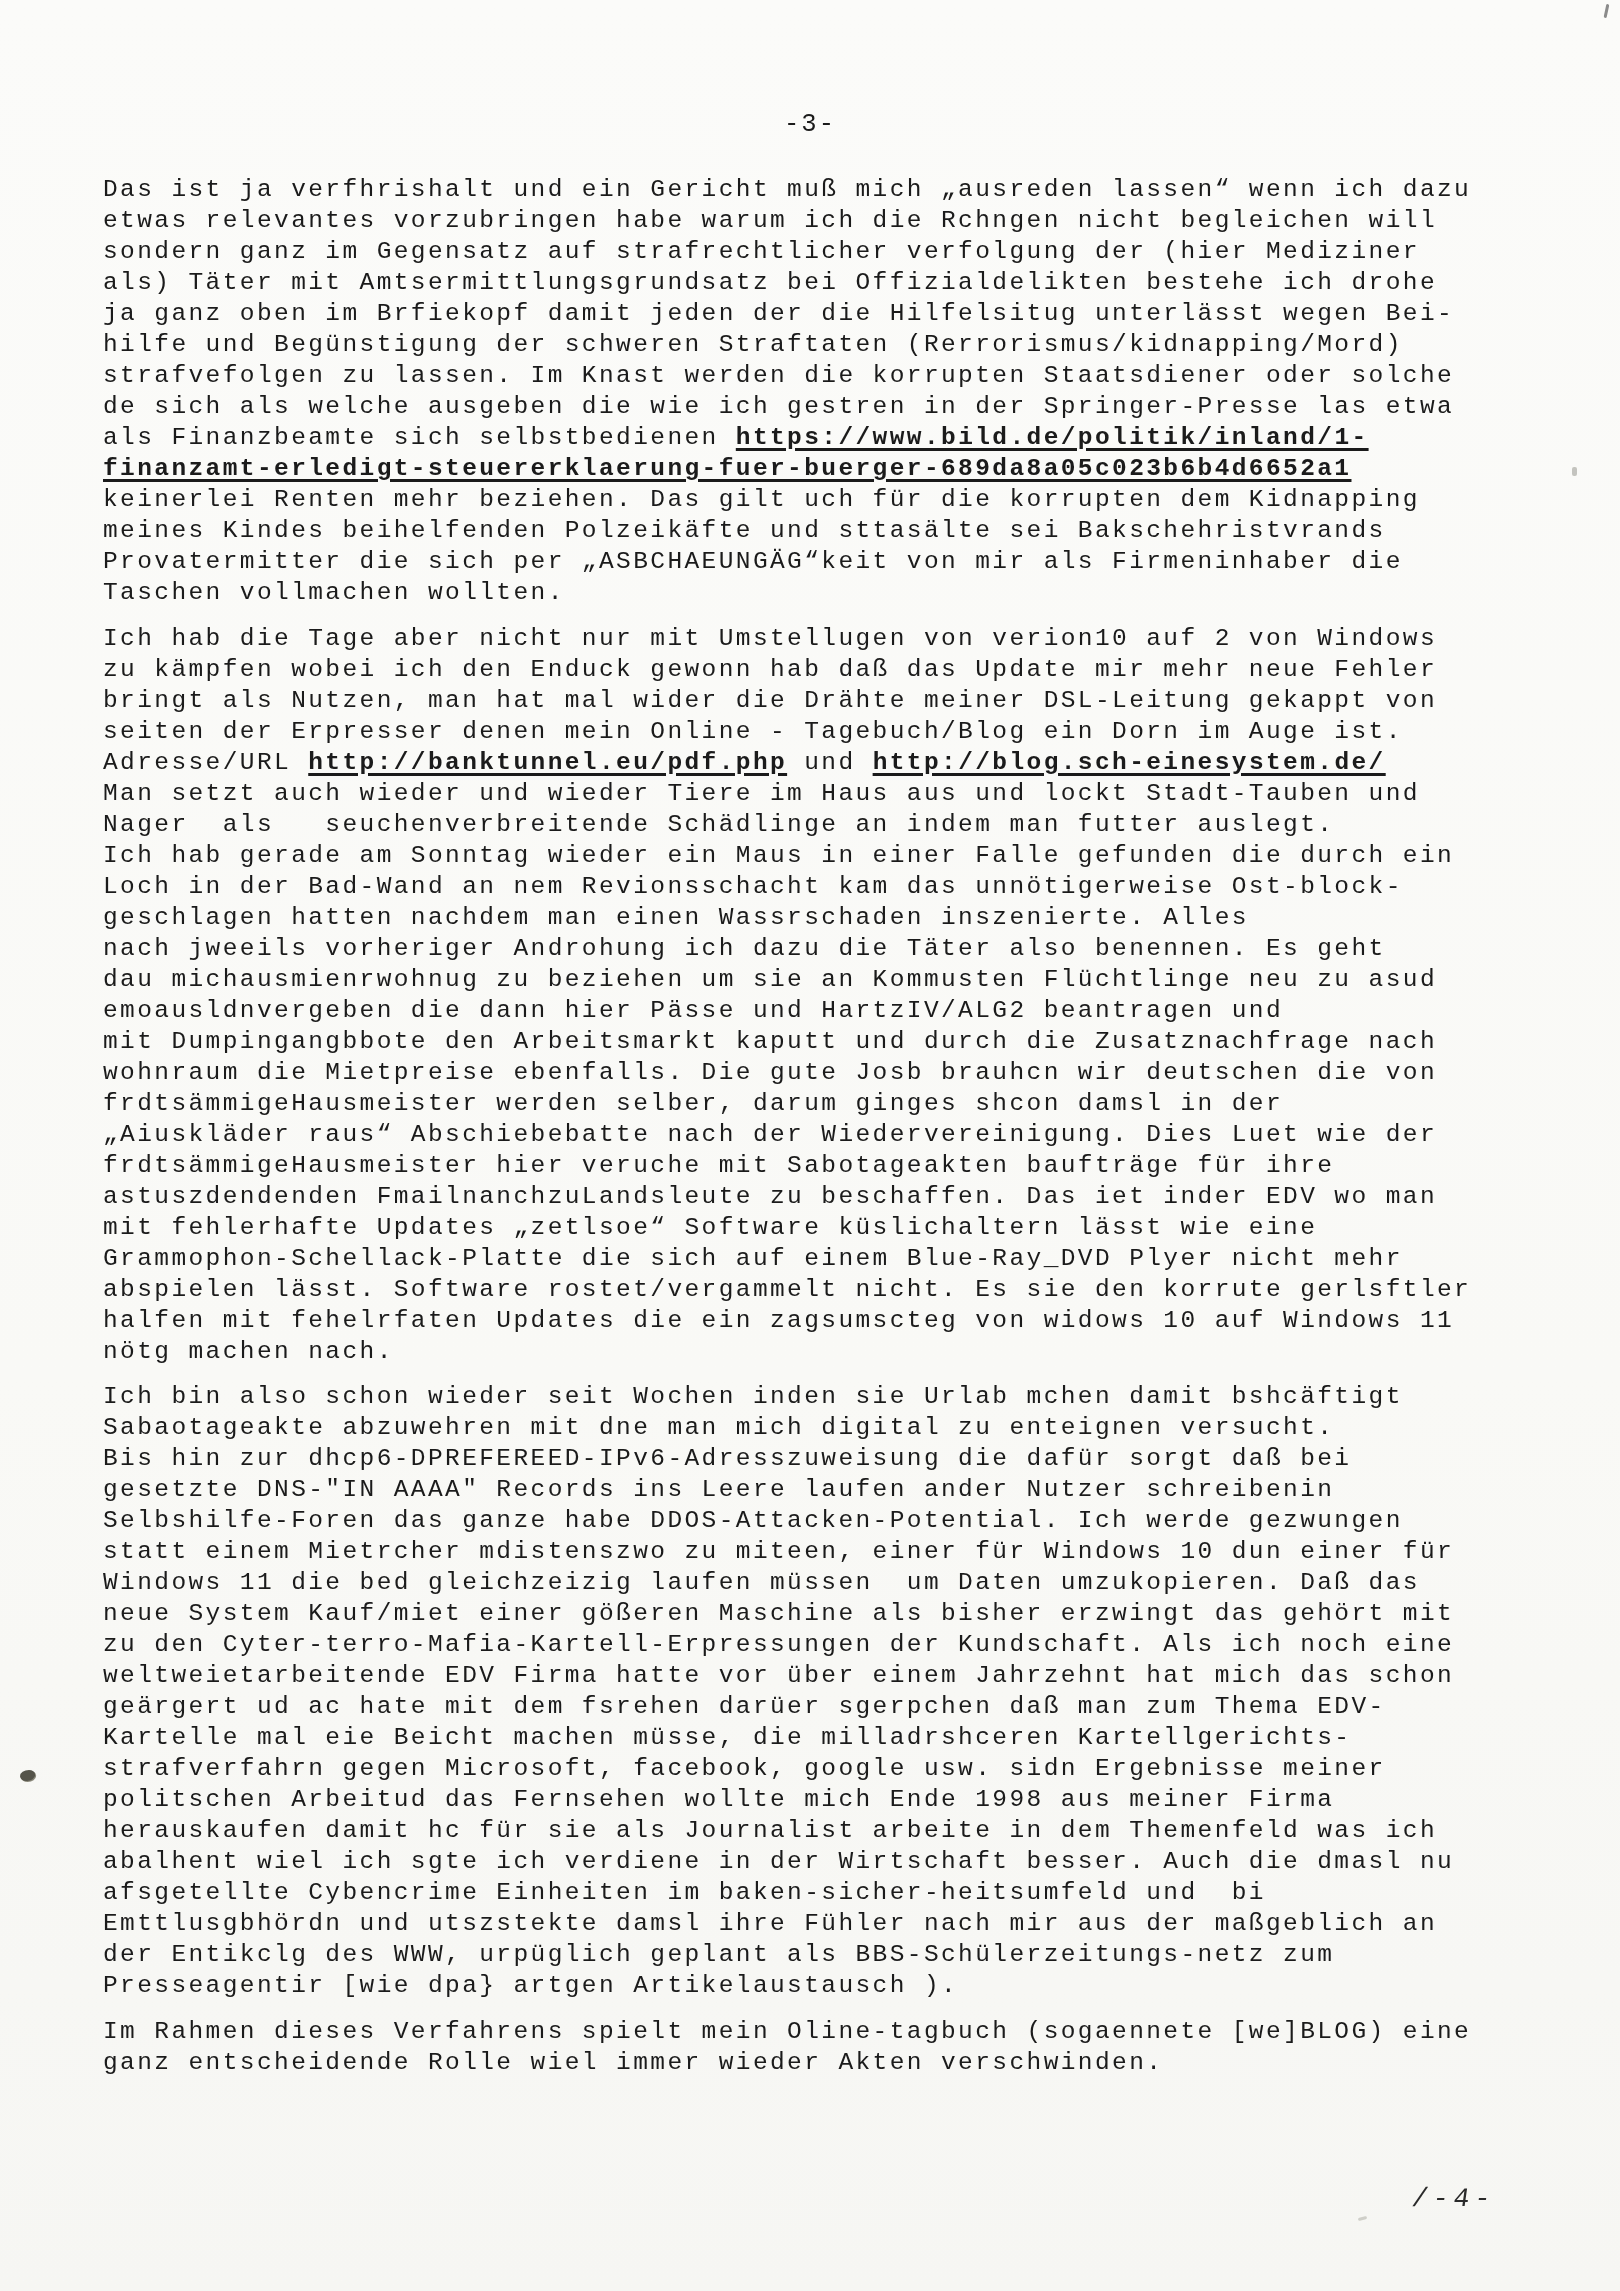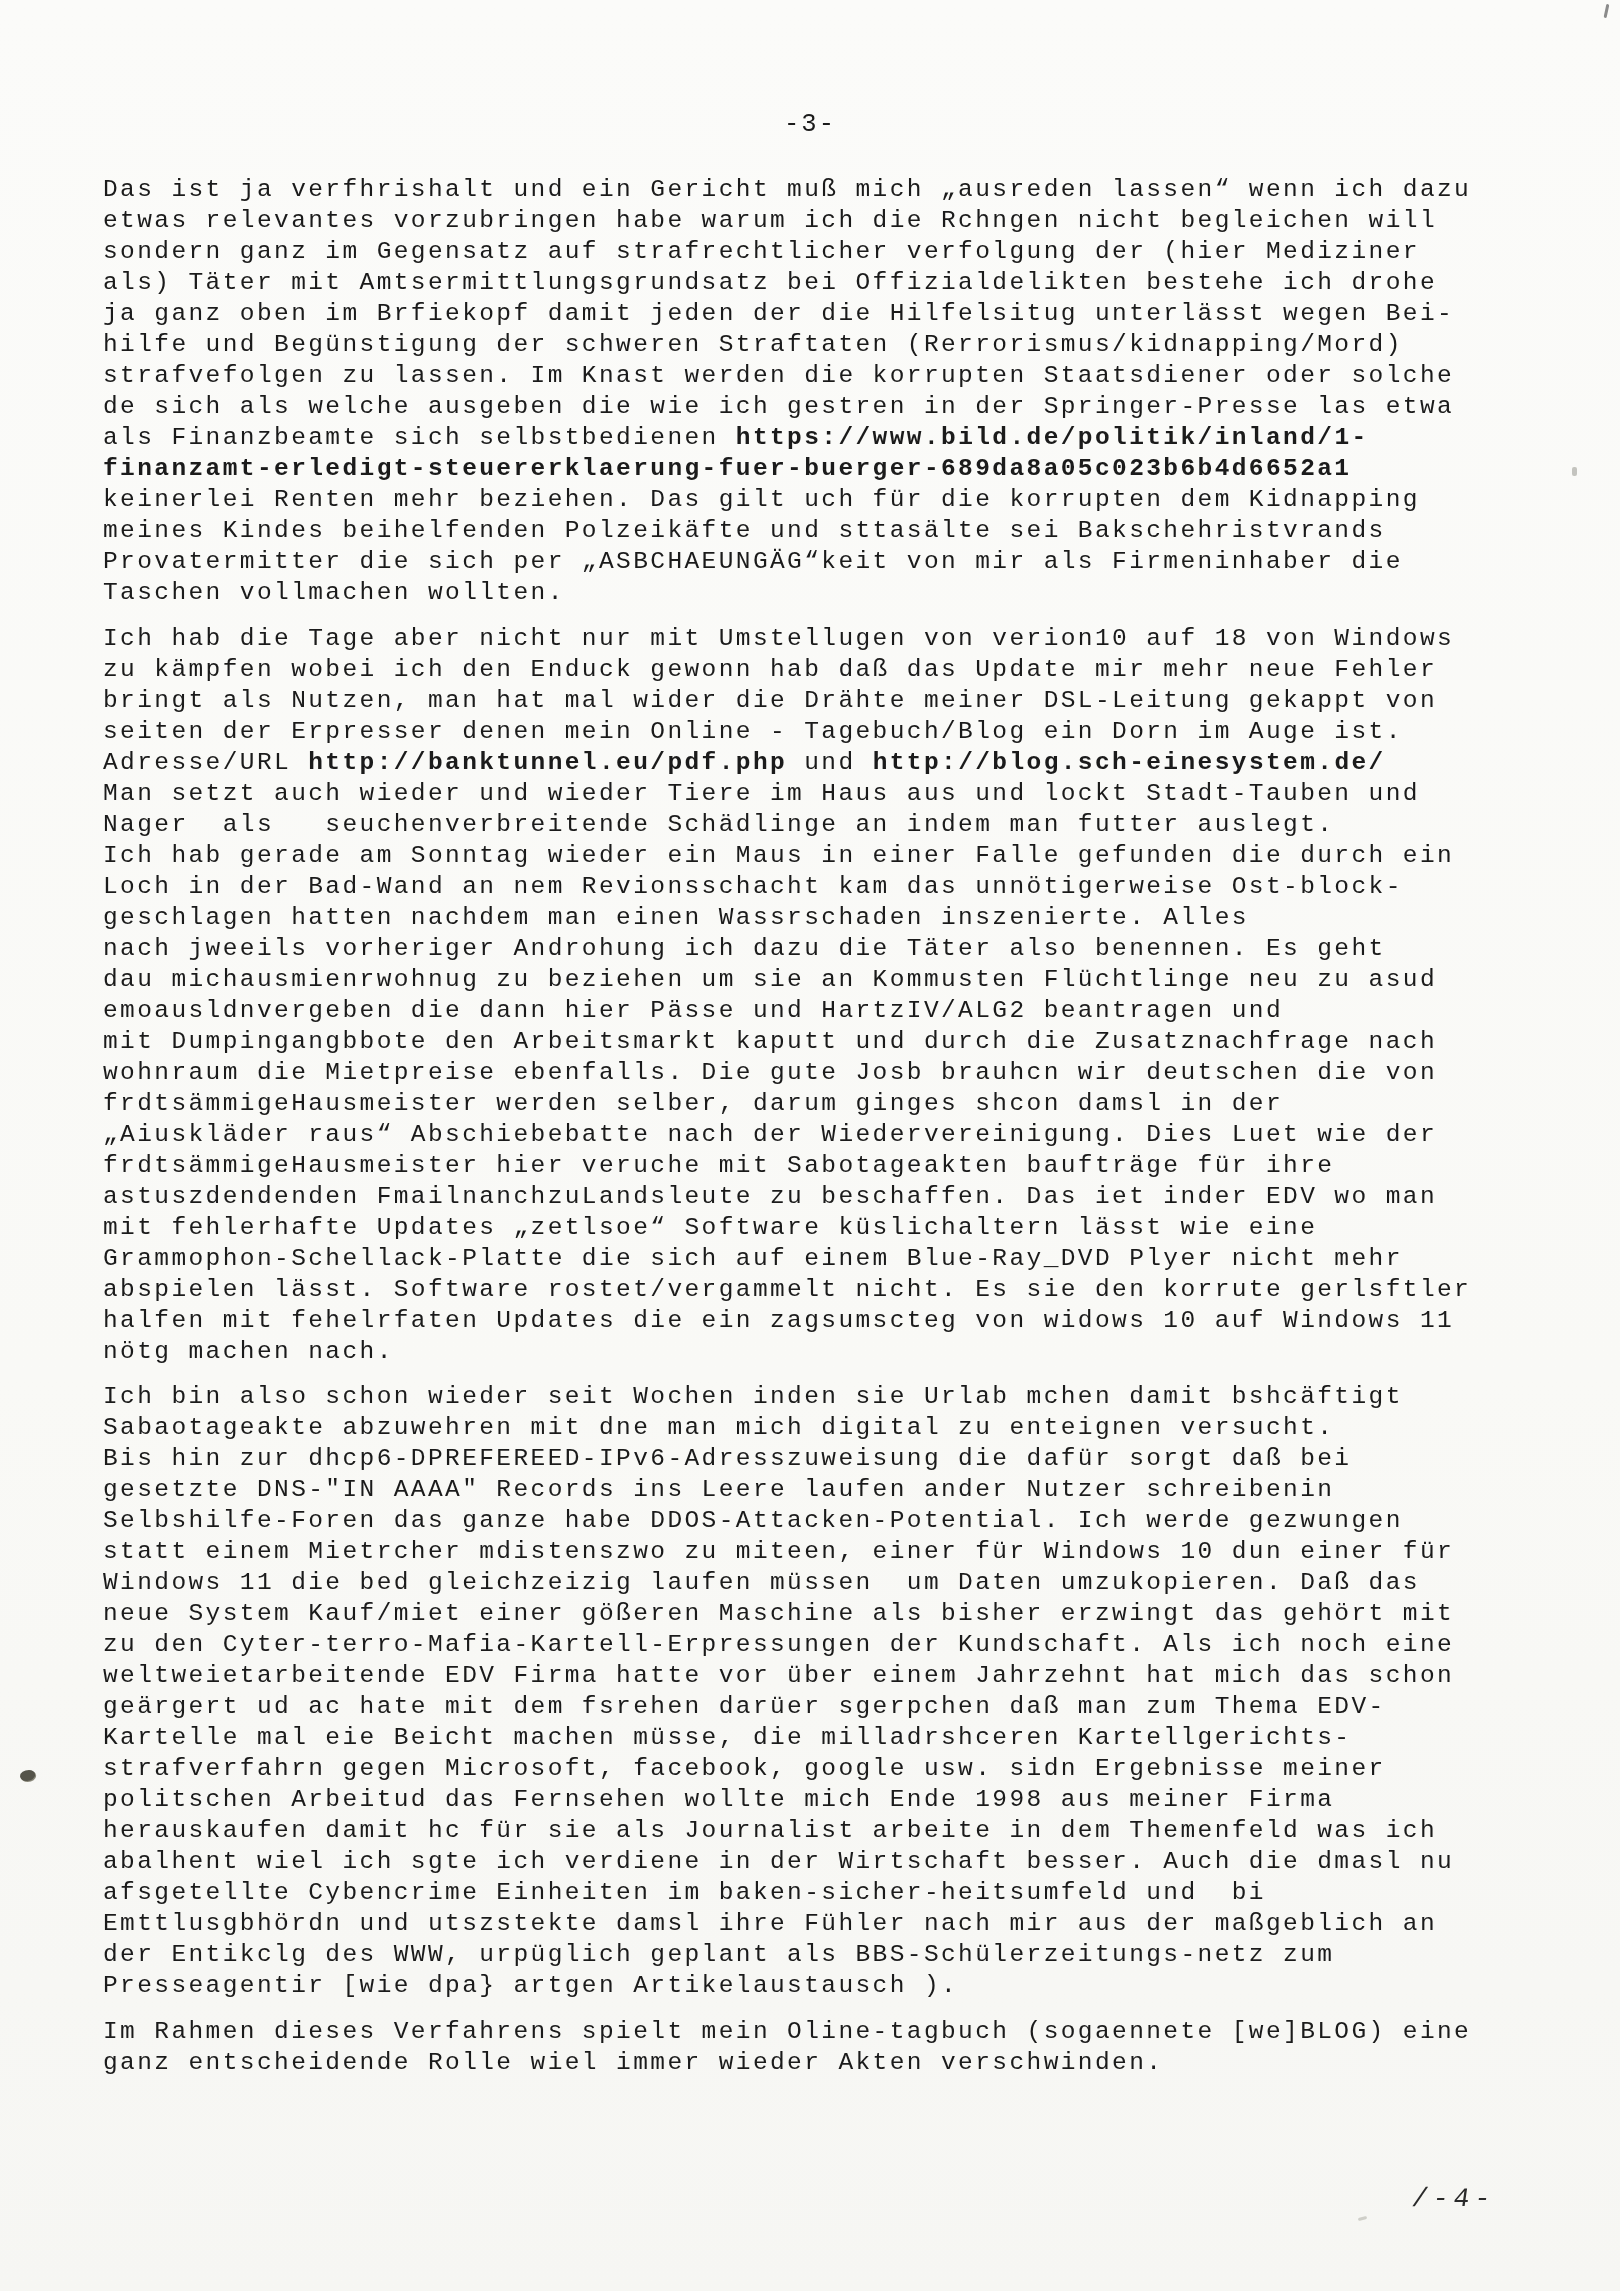--- a/index.html
+++ b/index.html
@@ -28,20 +28,21 @@
   .para{margin:0 0 14.7px 0;}
   .line{
     white-space:pre;
     height:31px;line-height:31px;
     font-size:24.5px;letter-spacing:2.4px;
     color:var(--ink,#1b1b1b);
   }
   .line span{white-space:pre;}
   .url{
     font-weight:bold;
+    text-decoration:underline;
     text-decoration-thickness:2.5px;
     text-underline-offset:3.9px;
     text-align:right;
   }
   .page-number-bottom{
     position:absolute;left:1412px;top:2184px;
     font-size:26.5px;letter-spacing:4.9px;
     transform:skewX(-8deg);
     color:#2a2a2a;
   }
@@ -82,21 +83,21 @@
         <div class="line"><span>strafvefolgen zu lassen. Im Knast werden die korrupten Staatsdiener oder solche</span></div>
         <div class="line"><span>de sich als welche ausgeben die wie ich gestren in der Springer-Presse las etwa</span></div>
         <div class="line"><span>als Finanzbeamte sich selbstbedienen </span><span class="url">https://www.bild.de/politik/inland/1-</span></div>
         <div class="line"><span class="url">finanzamt-erledigt-steuererklaerung-fuer-buerger-689da8a05c023b6b4d6652a1</span></div>
         <div class="line"><span>keinerlei Renten mehr beziehen. Das gilt uch für die korrupten dem Kidnapping</span></div>
         <div class="line"><span>meines Kindes beihelfenden Polzeikäfte und sttasälte sei Bakschehristvrands</span></div>
         <div class="line"><span>Provatermitter die sich per „ASBCHAEUNGÄG“keit von mir als Firmeninhaber die</span></div>
         <div class="line"><span>Taschen vollmachen wollten.</span></div>
       </div>
       <div class="para">
-        <div class="line"><span>Ich hab die Tage aber nicht nur mit Umstellugen von verion10 auf 18 von Windows</span></div>
+        <div class="line"><span>Ich hab die Tage aber nicht nur mit Umstellugen von verion10 auf 2 von Windows</span></div>
         <div class="line"><span>zu kämpfen wobei ich den Enduck gewonn hab daß das Update mir mehr neue Fehler</span></div>
         <div class="line"><span>bringt als Nutzen, man hat mal wider die Drähte meiner DSL-Leitung gekappt von</span></div>
         <div class="line"><span>seiten der Erpresser denen mein Online - Tagebuch/Blog ein Dorn im Auge ist.</span></div>
         <div class="line"><span>Adresse/URL </span><span class="url">http://banktunnel.eu/pdf.php</span><span> und </span><span class="url">http://blog.sch-einesystem.de/</span></div>
         <div class="line"><span>Man setzt auch wieder und wieder Tiere im Haus aus und lockt Stadt-Tauben und</span></div>
         <div class="line"><span>Nager  als   seuchenverbreitende Schädlinge an indem man futter auslegt.</span></div>
         <div class="line"><span>Ich hab gerade am Sonntag wieder ein Maus in einer Falle gefunden die durch ein</span></div>
         <div class="line"><span>Loch in der Bad-Wand an nem Revionsschacht kam das unnötigerweise Ost-block-</span></div>
         <div class="line"><span>geschlagen hatten nachdem man einen Wassrschaden inszenierte. Alles</span></div>
         <div class="line"><span>nach jweeils vorheriger Androhung ich dazu die Täter also benennen. Es geht</span></div>

